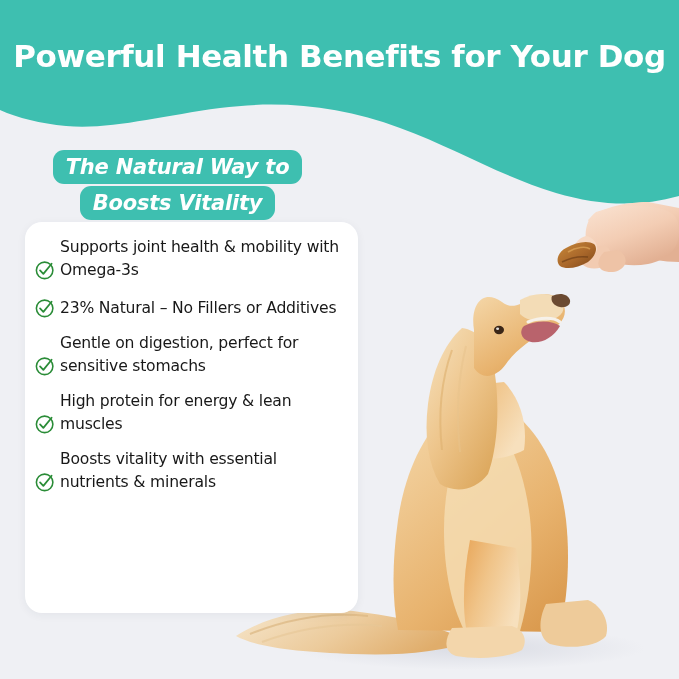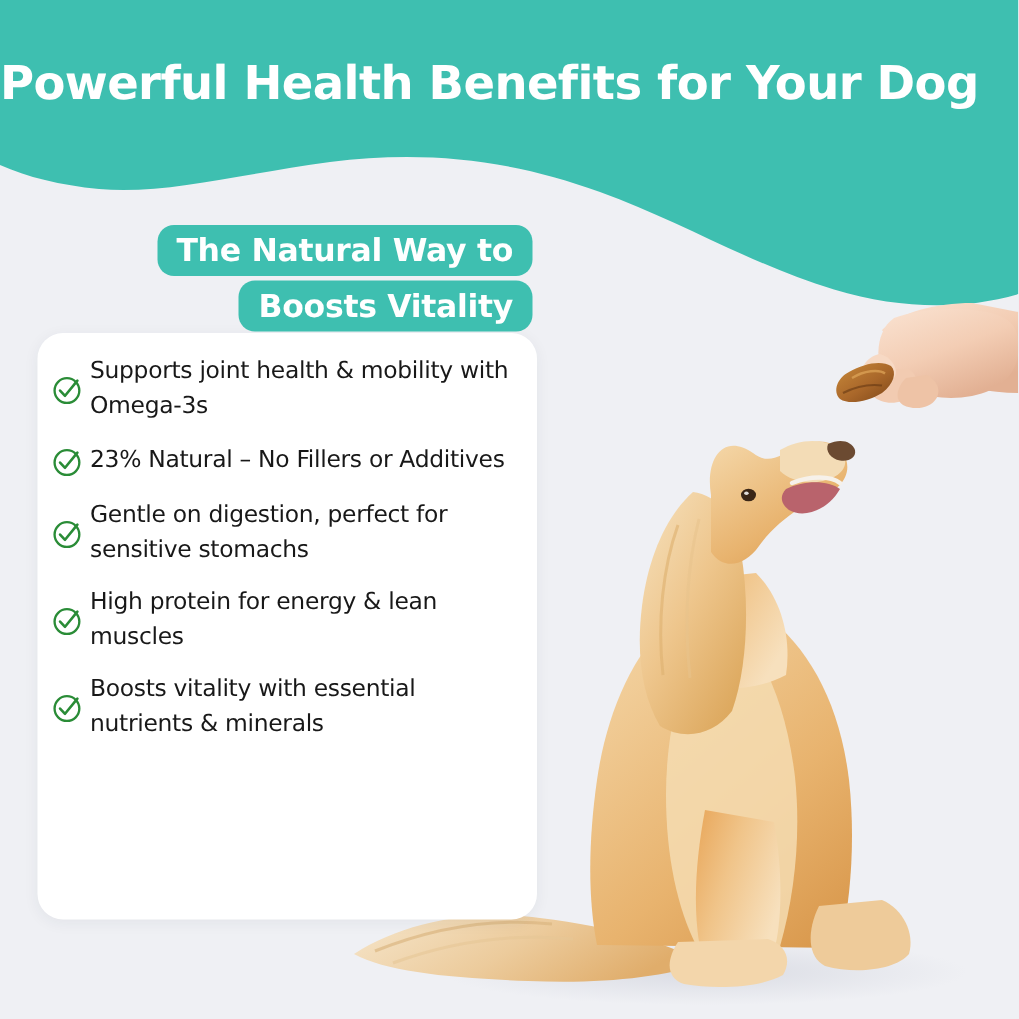--- a/index.html
+++ b/index.html
@@ -9,37 +9,38 @@
     font-family:"Liberation Sans",sans-serif;
     overflow:hidden;
     position:relative;
   }
   #stage{position:relative;width:679px;height:679px;overflow:hidden;background:#eff0f4;}
 
   
   .header-wave{position:absolute;left:0;top:0;width:679px;height:215px;}
   .header-title{
     position:absolute;left:0;top:36px;width:679px;
-    text-align:left;
+    text-align:center;
     color:#ffffff;
     font-family:"DejaVu Sans",sans-serif;
     font-weight:bold;
     font-size:31px;
     letter-spacing:-0.4px;
     line-height:40px;
     z-index:5;
     white-space:nowrap;
   }
 
   
   .badge{
     position:absolute;left:0;top:150px;width:355px;
-    text-align:right;
+    text-align:center;
     z-index:6;
     line-height:34px;
+    font-style:italic;
   }
   .badge-line{
     display:inline;
     background:#3ebfb0;
     color:#ffffff;
     font-family:"DejaVu Sans",sans-serif;
     font-weight:bold;
     font-size:21px;
     letter-spacing:-0.2px;
     padding:5px 13px;
@@ -58,21 +59,21 @@
     z-index:4;
   }
   .benefit-list{
     position:absolute;left:0;top:0;width:333px;
     padding:14px 0 0 0;
     margin:0;
     list-style:none;
   }
   .benefit-item{
     display:flex;
-    align-items:center;
+    align-items:flex-end;
     padding:0 16px 0 9px;
     margin-bottom:13px;
   }
   .check-icon{
     flex:0 0 auto;
     width:22px;height:22px;
     margin-top:3px;margin-right:4px;
   }
   .benefit-text{
     font-family:"DejaVu Sans",sans-serif;

